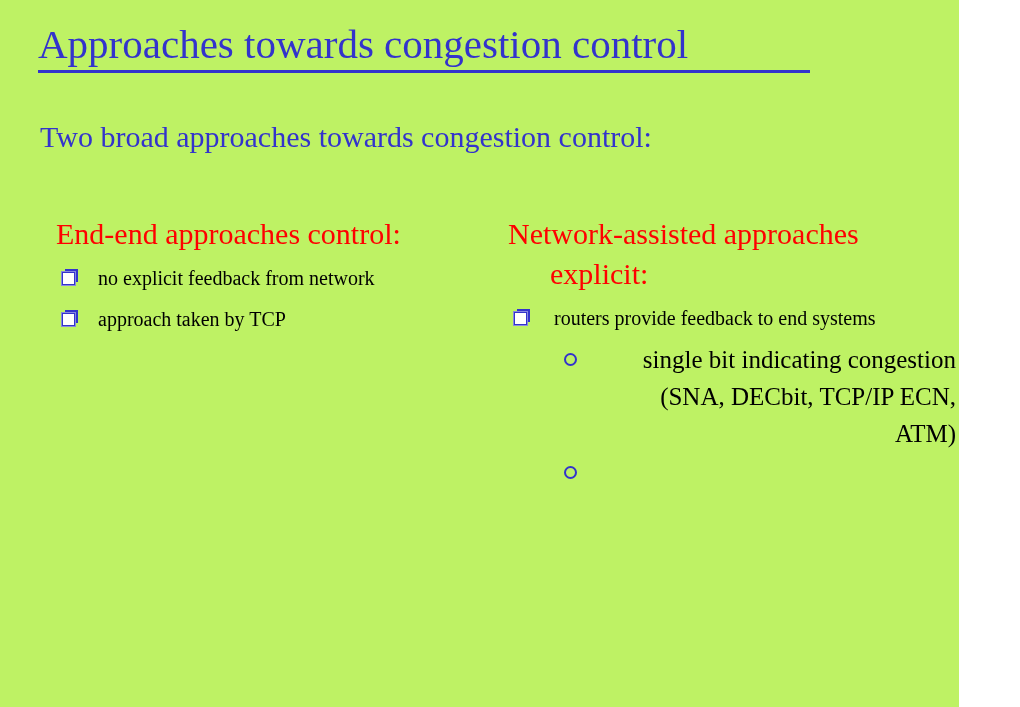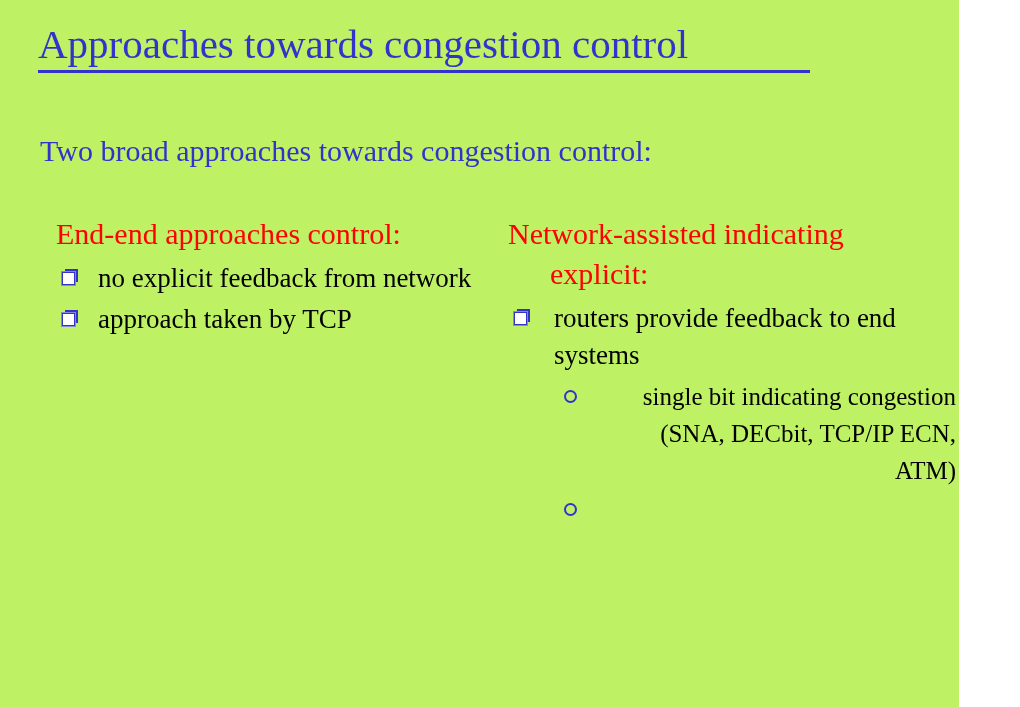--- a/index.html
+++ b/index.html
@@ -38,21 +38,21 @@
     top: 70px;
     width: 772px;
     height: 3px;
     background: #3333cc;
   }
 
   
   .subtitle {
     position: absolute;
     left: 40px;
-    top: 132px;
+    top: 118px;
     color: #3333cc;
     font-size: 30px;
     line-height: 38px;
     white-space: nowrap;
   }
 
   
   .col {
     position: absolute;
     top: 214px;
@@ -77,21 +77,21 @@
 
   
   ul.bullets {
     list-style: none;
     margin: 0;
     padding: 0;
   }
   ul.bullets > li {
     position: relative;
     padding-left: 42px;
-    font-size: 27px;
+    font-size: 20px;
     line-height: 37px;
     color: #000000;
     margin: 0 0 4px 0;
   }
   .col-right ul.bullets > li {
     padding-left: 46px;
   }
 
   
   .sq-marker {
@@ -172,21 +172,21 @@
           <span class="shadow"></span>
             <span class="face"></span>
         </span>
         <span>approach taken by TCP</span>
       </li>
     </ul>
   </div>
 
   <div class="col col-right">
     <div class="col-heading wrap">
-      <span>Network-assisted indicating</span>
+      <span>Network-assisted approaches</span>
       <span class="cont">explicit:</span>
     </div>
 
     <ul class="bullets">
       <li>
         <span class="sq-marker">
           <span class="shadow"></span>
             <span class="face"></span>
         </span>
         <span>routers provide feedback to end systems</span>

